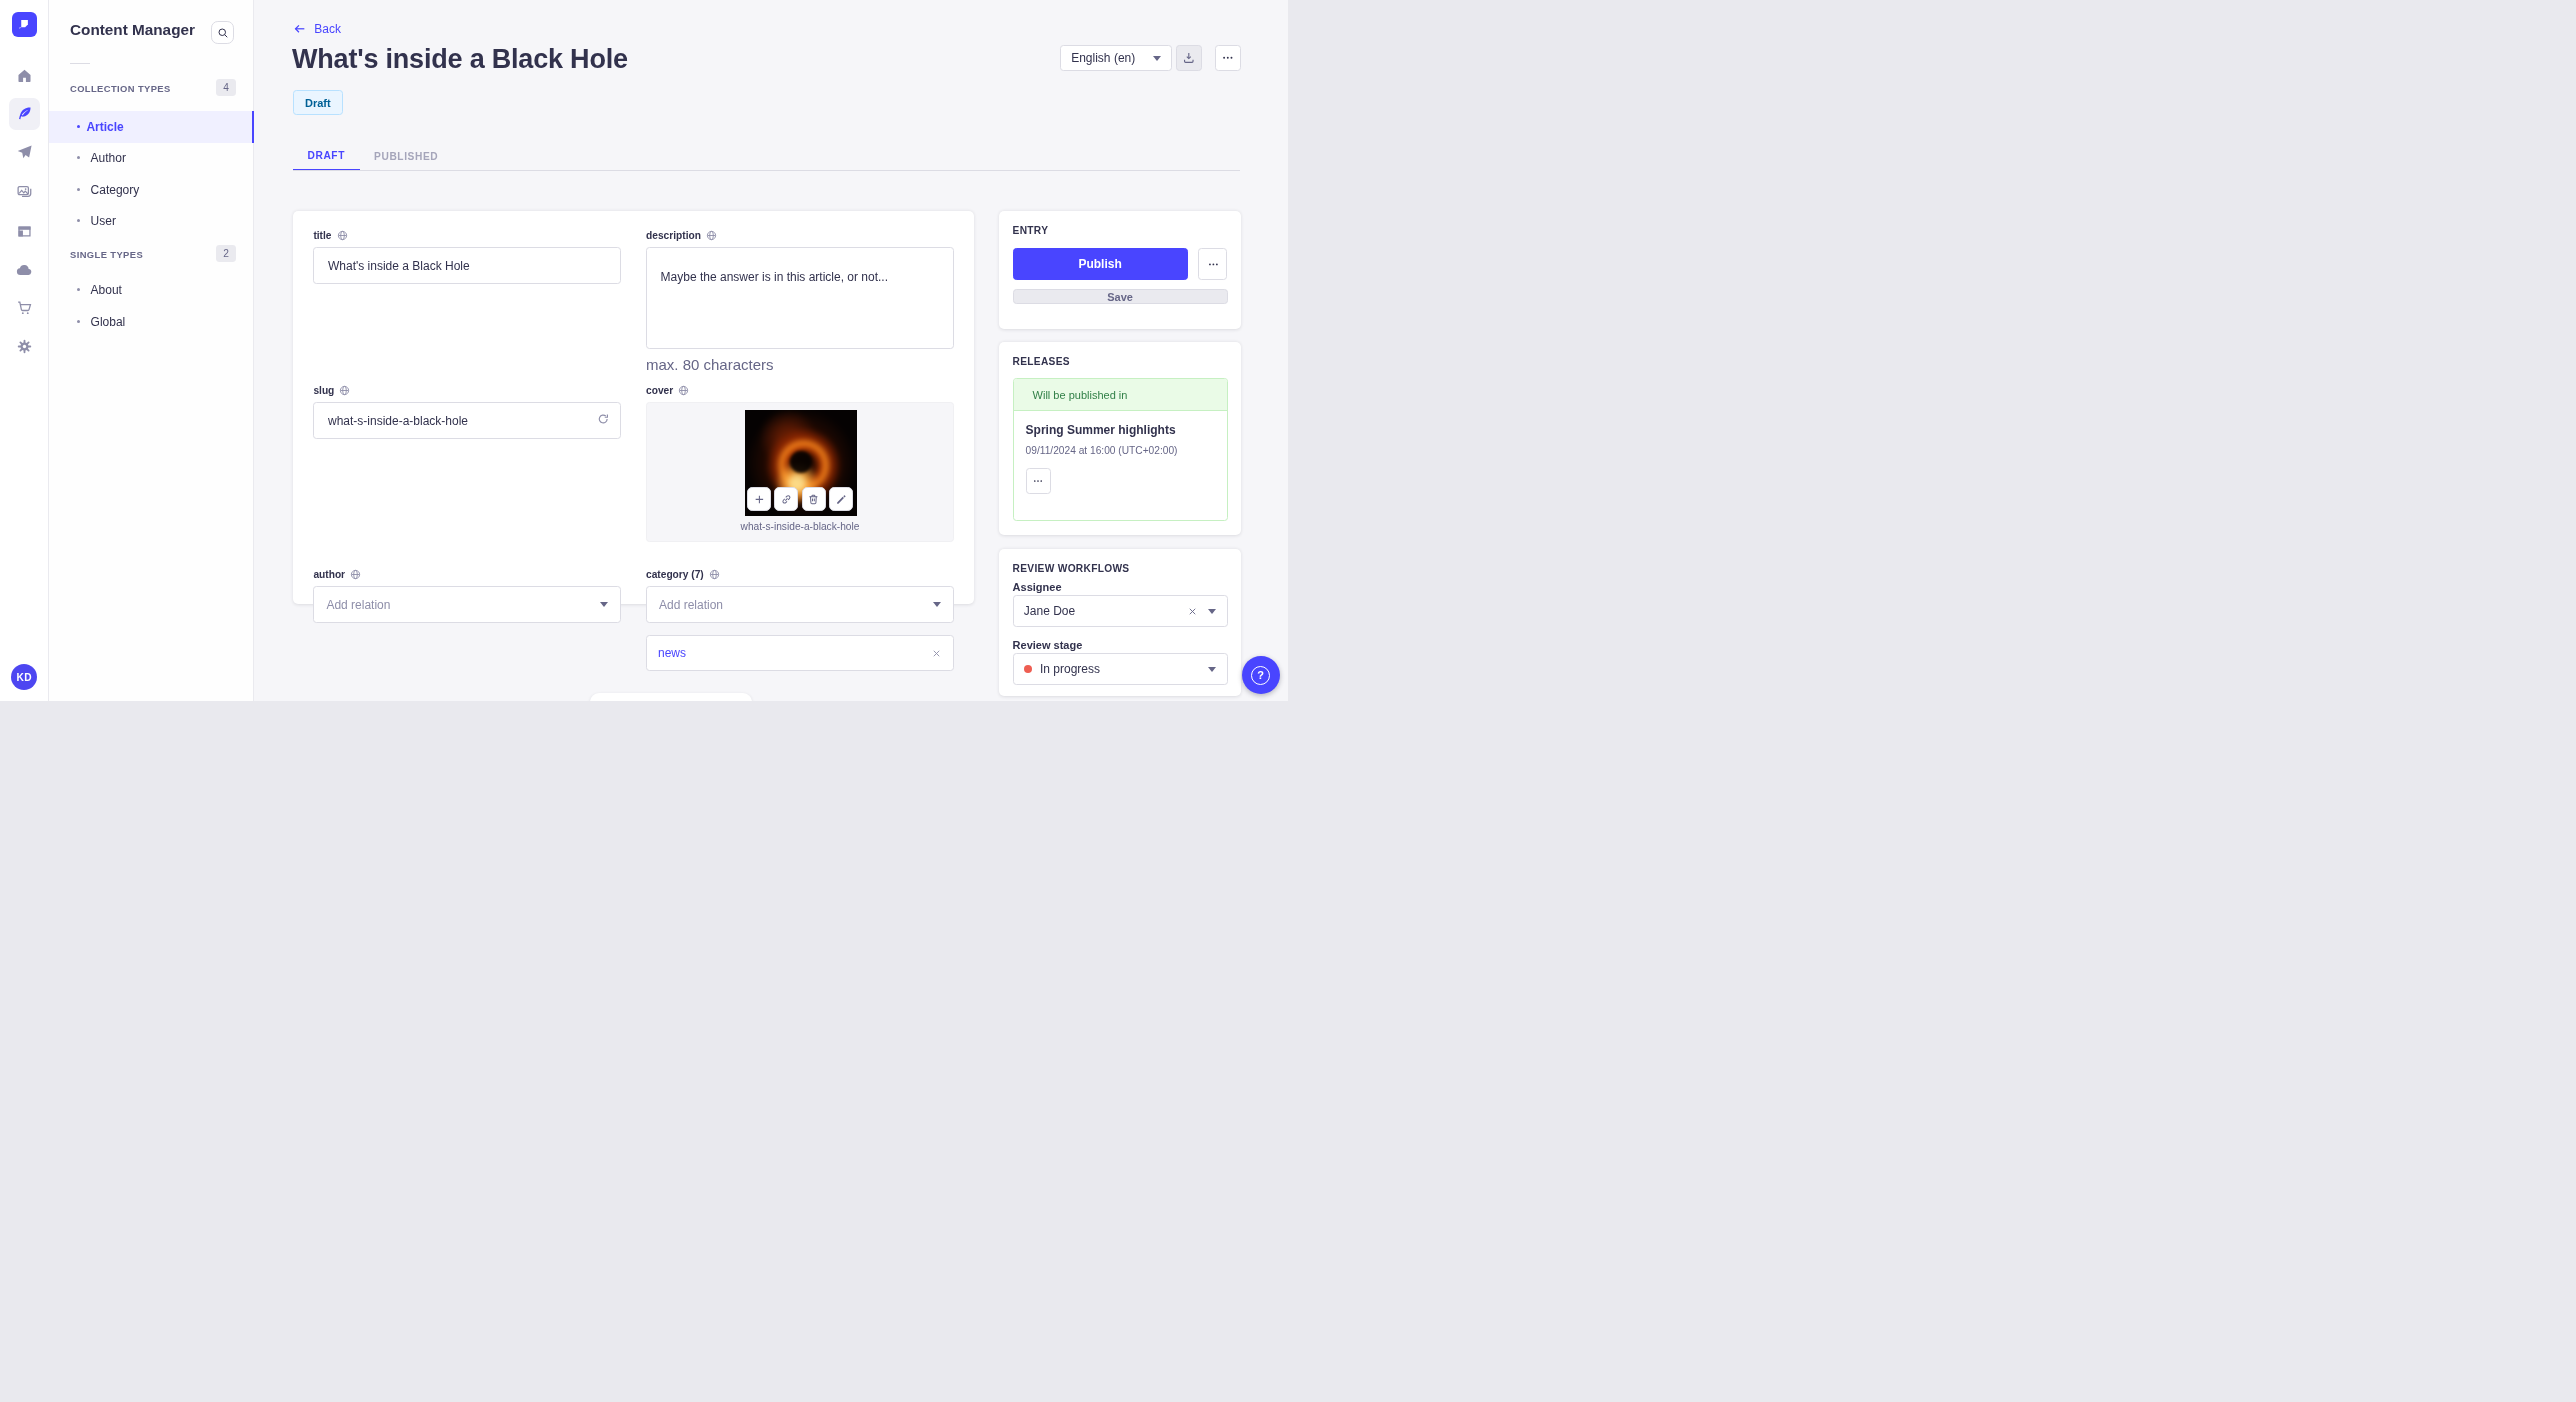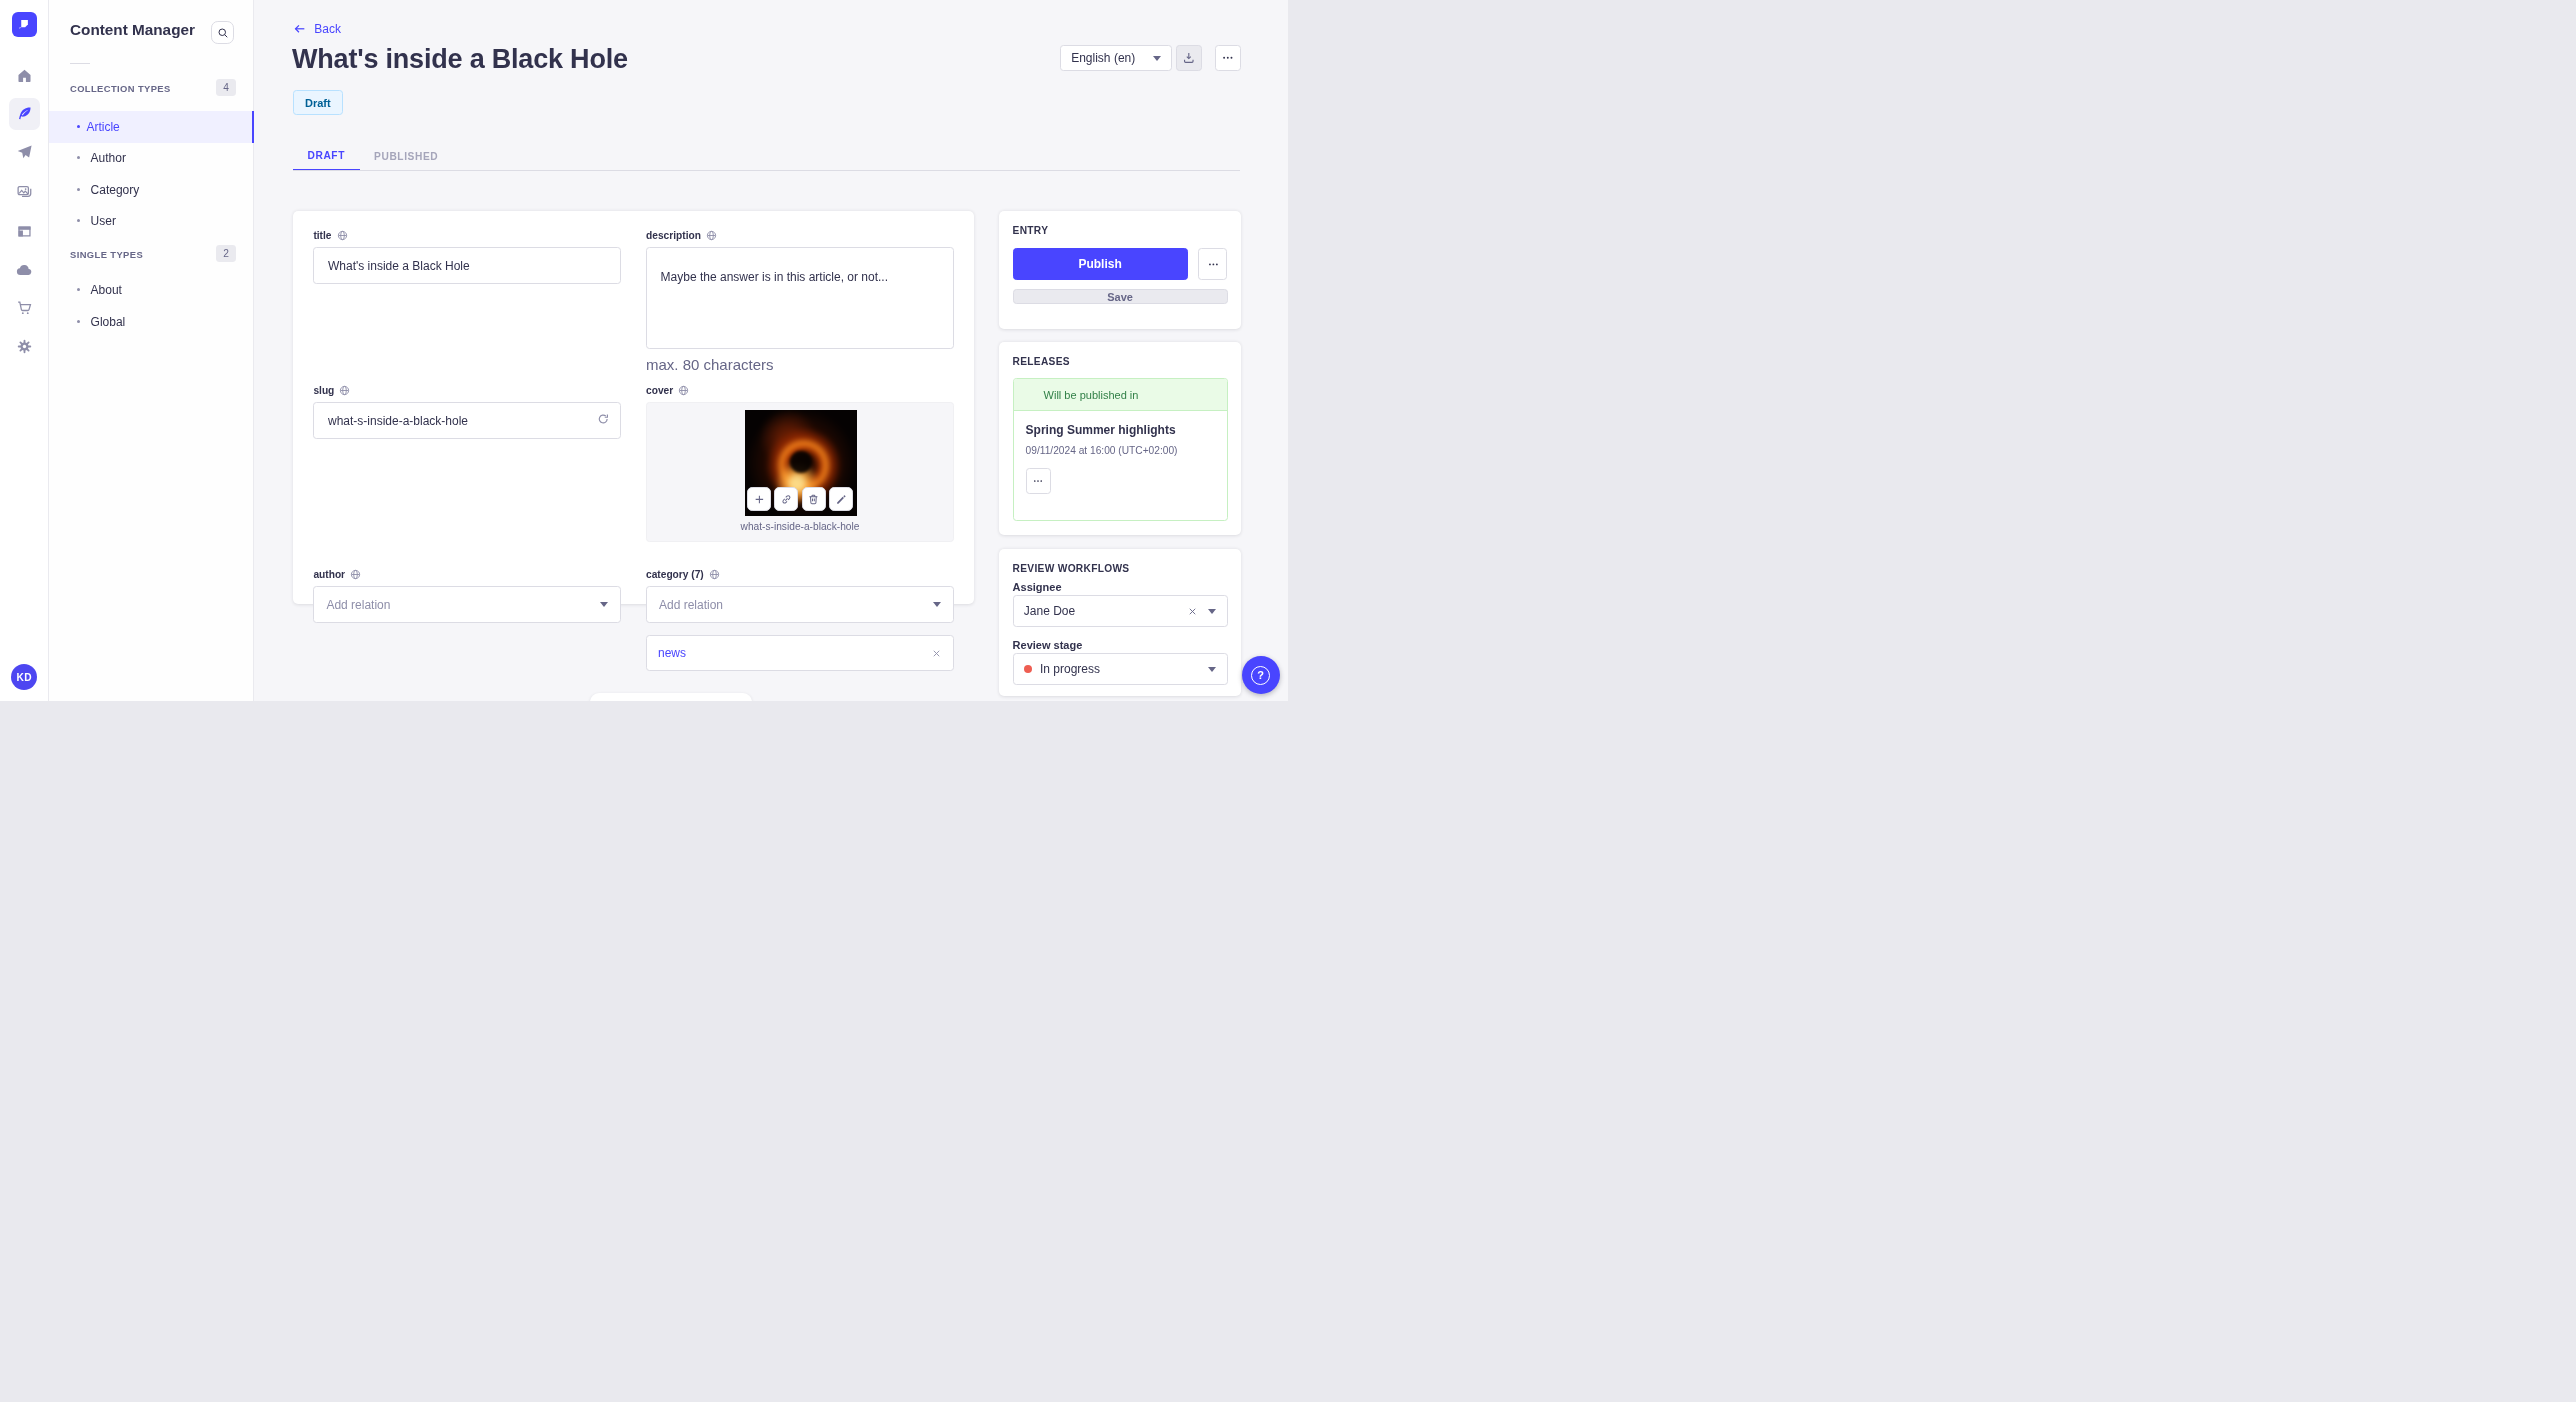--- a/index.html
+++ b/index.html
@@ -22,21 +22,21 @@
   .subnav-title { position:absolute; left:21px; top:21px; font-size:15.3px; font-weight:700; color:#32324d; }
   .search-btn { position:absolute; right:19px; top:21px; width:23px; height:23px; border:0.9px solid #dcdce4; border-radius:6.8px;
                 background:#fff; color:#32324d; display:flex; align-items:center; justify-content:center; }
   .subnav-divider { position:absolute; left:21px; top:63px; width:20.4px; height:0.9px; background:#dcdce4; }
   .section-label { position:absolute; left:21px; font-size:9.4px; font-weight:700; letter-spacing:0.4px; color:#666687; }
   .count-badge { position:absolute; right:17px; min-width:19.6px; height:17px; padding:0 5.1px; background:#eaeaef; border-radius:3.4px;
                  color:#666687; font-size:10.2px; display:flex; align-items:center; justify-content:center; }
   .nav-item { position:absolute; left:0; width:205px; height:31.5px; display:flex; align-items:center; gap:10.2px;
               padding-left:28px; font-size:12px; color:#32324d; cursor:pointer; }
   .nav-item .dot { width:3.4px; height:3.4px; border-radius:50%; background:#8e8ea9; flex:none; }
-  .nav-item.active { background:#f0f0ff; color:#4945ff; font-weight:400; border-right:2.6px solid #4945ff;gap:6px; }
+  .nav-item.active { background:#f0f0ff; color:#4945ff; font-weight:700; border-right:2.6px solid #4945ff;gap:6px; }
   .nav-item.active .dot { background:#4945ff; }
 
   
   .content { position:absolute; left:254px; top:0; right:0; height:100%; }
   .back-link { position:absolute; left:39px; top:22px; display:flex; align-items:center; gap:7.7px;
                color:#4945ff; font-size:12px; cursor:pointer; }
   .page-title { position:absolute; left:38px; top:44px; font-size:27px; font-weight:700; color:#32324d; letter-spacing:-0.2px; }
 
   .locale-select { position:absolute; left:806px; top:45px; width:112px; height:26.4px; background:#fff; border:0.9px solid #dcdce4;
                    border-radius:3.4px; display:flex; align-items:center; justify-content:space-between; padding:0 10.2px;
@@ -109,21 +109,21 @@
   .entry-more-btn { position:absolute; right:13.6px; top:37px; width:29px; height:32px; background:#fff; border:0.9px solid #dcdce4;
                     border-radius:3.4px; color:#32324d; display:flex; align-items:center; justify-content:center; cursor:pointer; }
   .save-btn { position:absolute; left:13.6px; top:78px; width:215px; height:15px; background:#eaeaef; border:0.9px solid #dcdce4;
               border-radius:3.4px; color:#666687; font-size:11px; font-weight:600; display:flex; align-items:center;
               justify-content:center; cursor:pointer; }
 
   .releases-panel { top:342px; height:193px; }
   .release-card { position:absolute; left:13.6px; top:36px; width:215px; height:143px; border:0.9px solid #c6f0c2;
                   border-radius:3.4px; overflow:hidden; background:#fff; }
   .release-head { height:32px; background:#eafbe7; color:#328048; font-size:11px; display:flex; align-items:center;
-                  padding:0 30px; border-bottom:0.9px solid #c6f0c2; }
+                  padding:0 19px; border-bottom:0.9px solid #c6f0c2; }
   .release-name { position:absolute; left:12px; top:44px; font-size:12px; font-weight:700; color:#32324d; }
   .release-date { position:absolute; left:12px; top:66px; font-size:10.2px; color:#666687; }
   .release-more-btn { position:absolute; left:12px; top:89px; width:25.6px; height:25.6px; background:#fff; border:0.9px solid #dcdce4;
                       border-radius:3.4px; color:#32324d; display:flex; align-items:center; justify-content:center; cursor:pointer; }
 
   .review-panel { top:549px; height:147px; }
   .field-label { position:absolute; left:13.6px; font-size:11px; font-weight:700; color:#32324d; }
   .assignee-box { position:absolute; left:13.6px; top:46px; width:215px; height:32px; border:0.9px solid #dcdce4; border-radius:3.4px;
                   background:#fff; display:flex; align-items:center; padding:0 10.2px; font-size:12px; color:#32324d; cursor:pointer; }
   .assignee-box .spacer { flex:1; }

